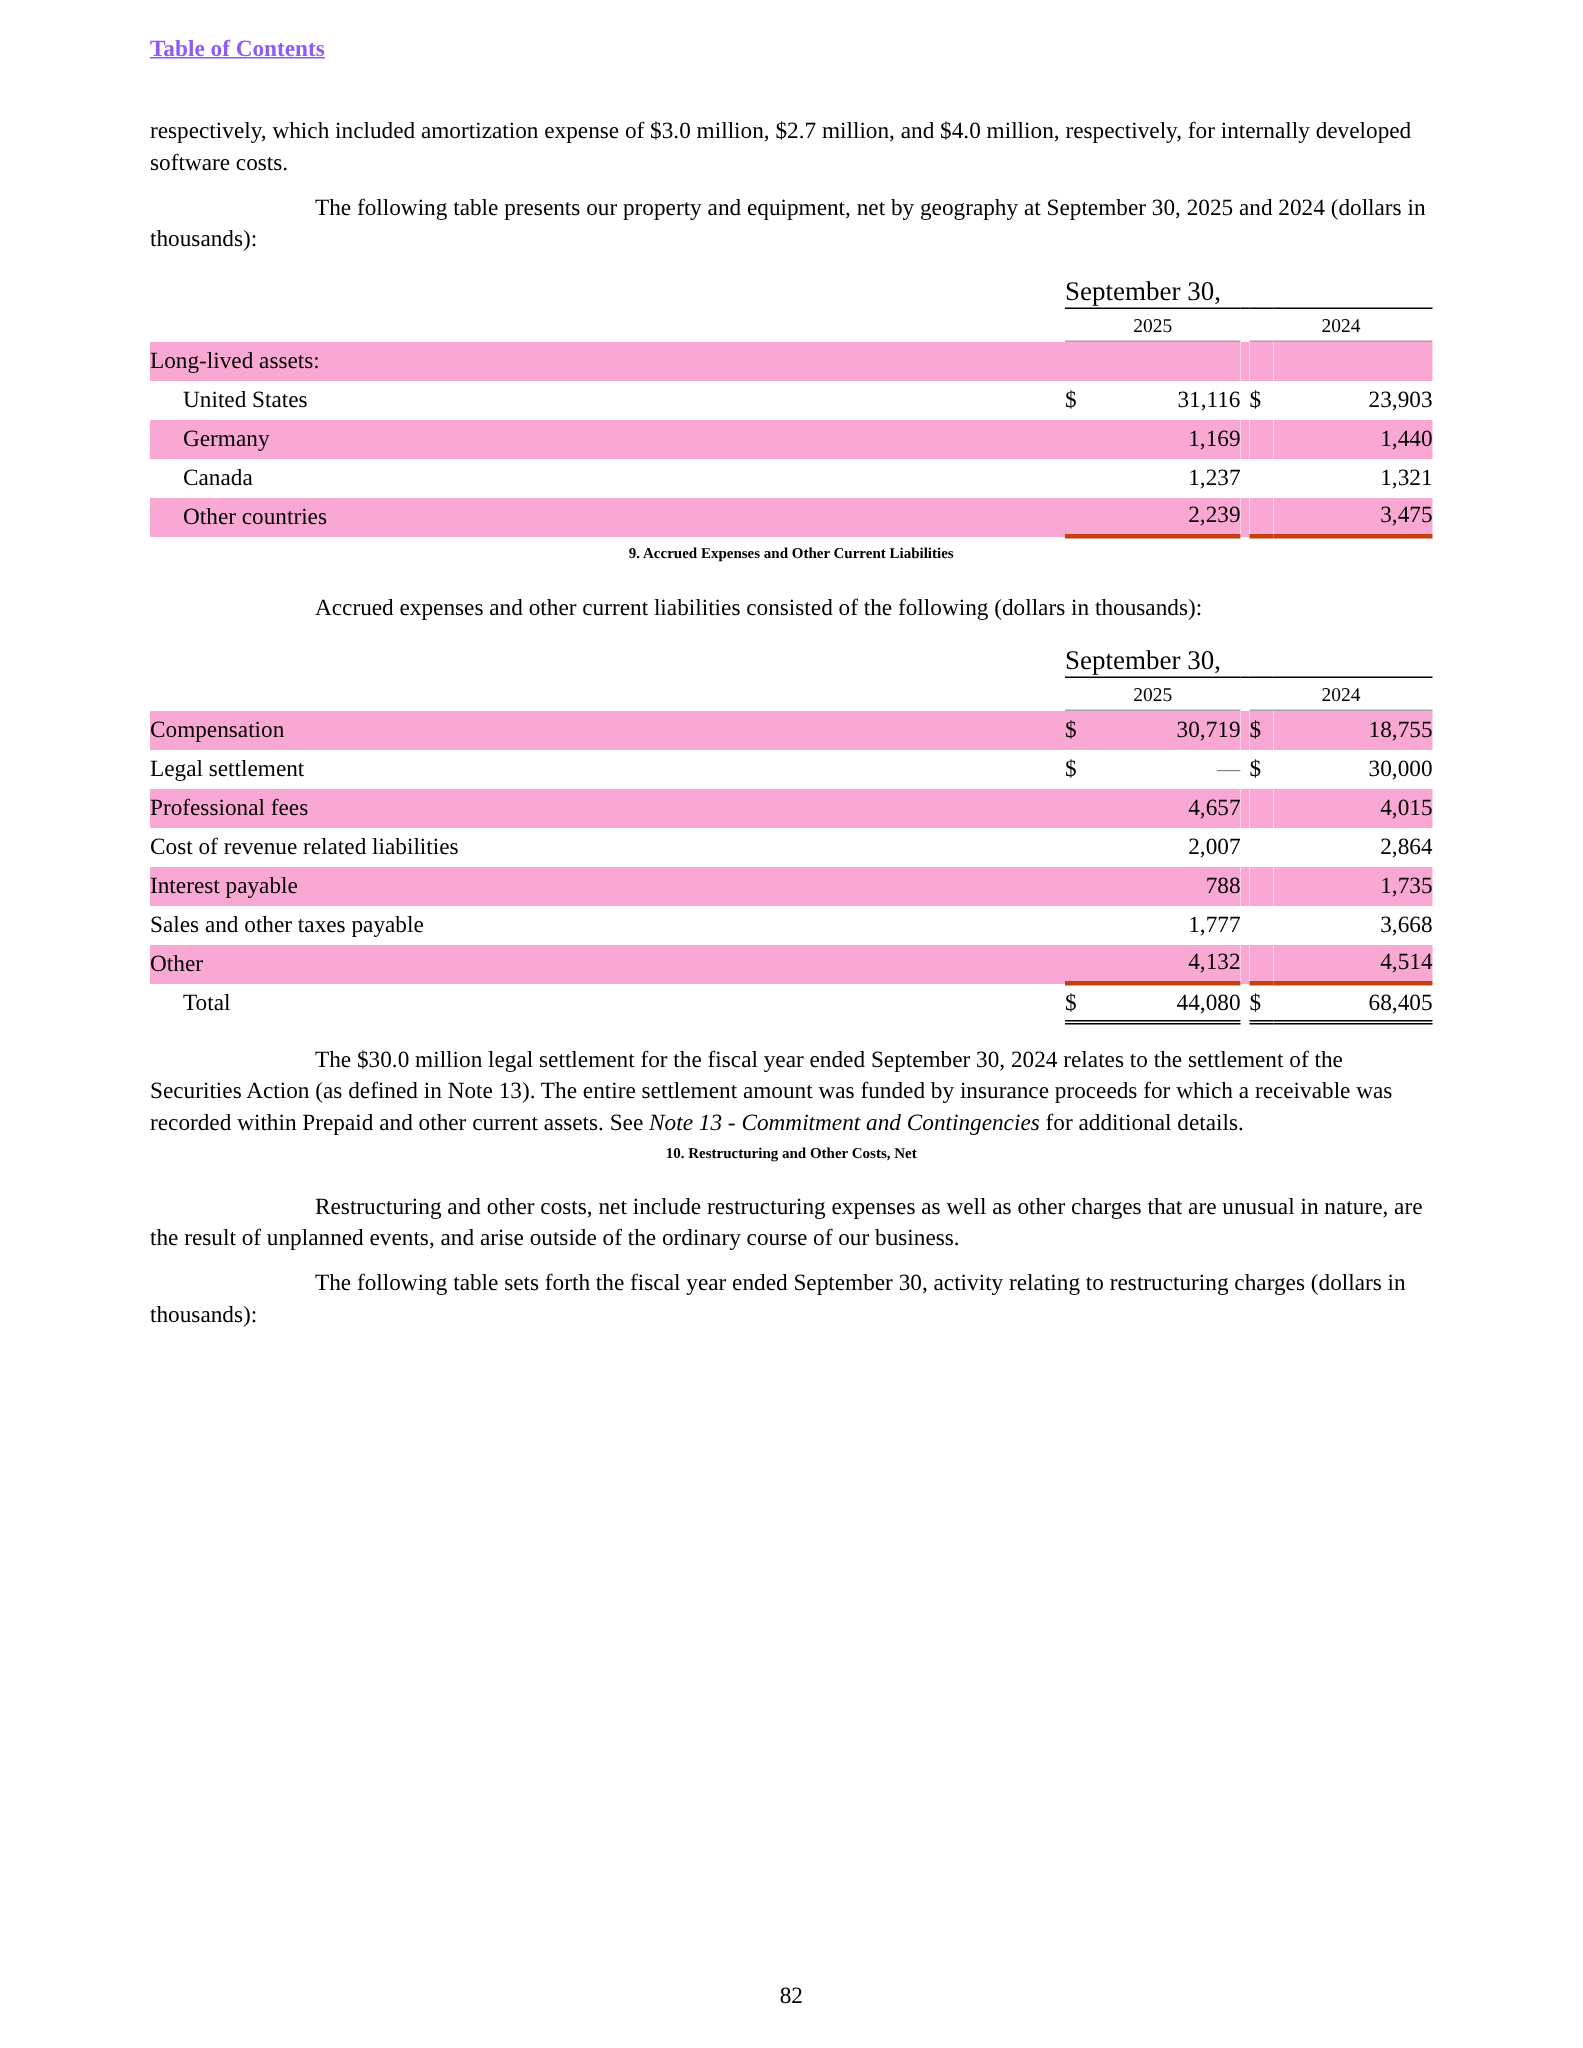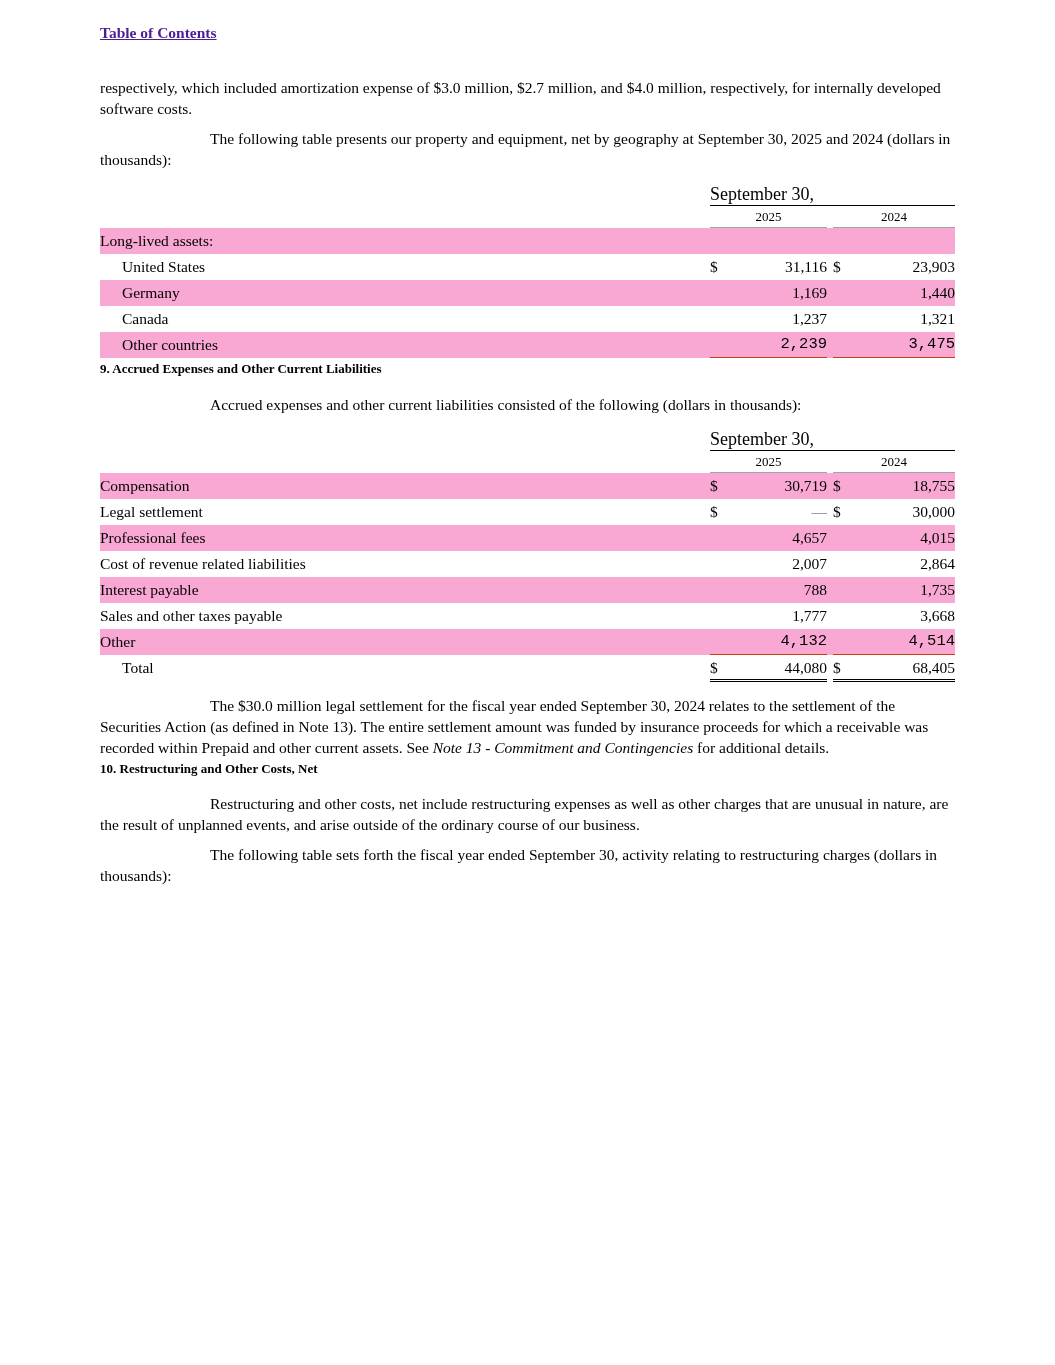--- a/index.html
+++ b/index.html
@@ -14,39 +14,40 @@
     font-size: 15.5px;
     line-height: 21px;
     overflow: hidden;
   }
   .content { padding: 22px 100px 0 100px; }
 
   .toc-link {
     display: inline-block;
     font-weight: bold;
     text-decoration: underline;
-    color: #4c1d95;
+    color: #8b5cf6;
     cursor: pointer;
   }
 
   p { margin: 0; }
   .para { margin-top: 9px; }
   .first-indent { text-indent: 110px; }
   .mt-36 { margin-top: 36px; }
   .mt-34 { margin-top: 34px; }
   .mt-19 { margin-top: 19px; }
   .mt-17 { margin-top: 17px; }
   .mt-15 { margin-top: 15px; }
   .mt-14 { margin-top: 14px; }
   .mt-13 { margin-top: 13px; }
 
   h3.section-heading {
-    font-size: 13px;
+    font-size: 10px;
     font-weight: bold;
     margin: 0;
+    text-align: center;
   }
   .italic { font-style: italic; }
 
   table.fin {
     border-collapse: collapse;
     table-layout: fixed;
     width: 855px;
     margin-top: 14px;
   }
   table.fin col.c-lbl  { width: 610px; }
@@ -77,21 +78,21 @@
     border-bottom: 1px solid #a3a3a3;
     padding: 1px 0 3px 0;
     height: 20px;
   }
   tr.body-row td { height: 26px; font-size: 15.5px; }
   tr.shaded td { background: #f9a8d4; }
   td.lbl { text-align: left; padding-left: 6px; }
   td.lbl.ind { padding-left: 22px; }
   td.sym { text-align: left; padding-left: 1px; }
   td.val { text-align: right; padding-right: 5px; }
-  td.rule { border-bottom: 1px solid #c2410c; font-family: Liberation Mono, monospace; }
+  td.rule { border-bottom: 3px solid #c2410c; }
   td.dbl  { border-bottom: 3px double #000; }
   td.muted { color: #808080; }
 
   .page-number {
     position: absolute;
     left: 0; right: 0;
     bottom: 24px;
     text-align: center;
     font-size: 15.5px;
   }
@@ -267,13 +268,14 @@
     <p class="para first-indent mt-13"><span>The $30.0 million legal settlement for the fiscal year ended September 30, 2024 relates to the settlement of the Securities Action (as defined in Note 13). The entire settlement amount was funded by insurance proceeds for which a receivable was recorded within Prepaid and other current assets. See </span><span class="italic">Note 13 - Commitment and Contingencies</span><span> for additional details.</span></p>
 
     <h3 class="section-heading mt-17">10. Restructuring and Other Costs, Net</h3>
 
     <p class="para first-indent mt-14">Restructuring and other costs, net include restructuring expenses as well as other charges that are unusual in nature, are the result of unplanned events, and arise outside of the ordinary course of our business.</p>
 
     <p class="para first-indent">The following table sets forth the fiscal year ended September 30, activity relating to restructuring charges (dollars in thousands):</p>
 
   </div>
 
+  <div class="page-number">82</div>
 </div>
 
 </body></html>

